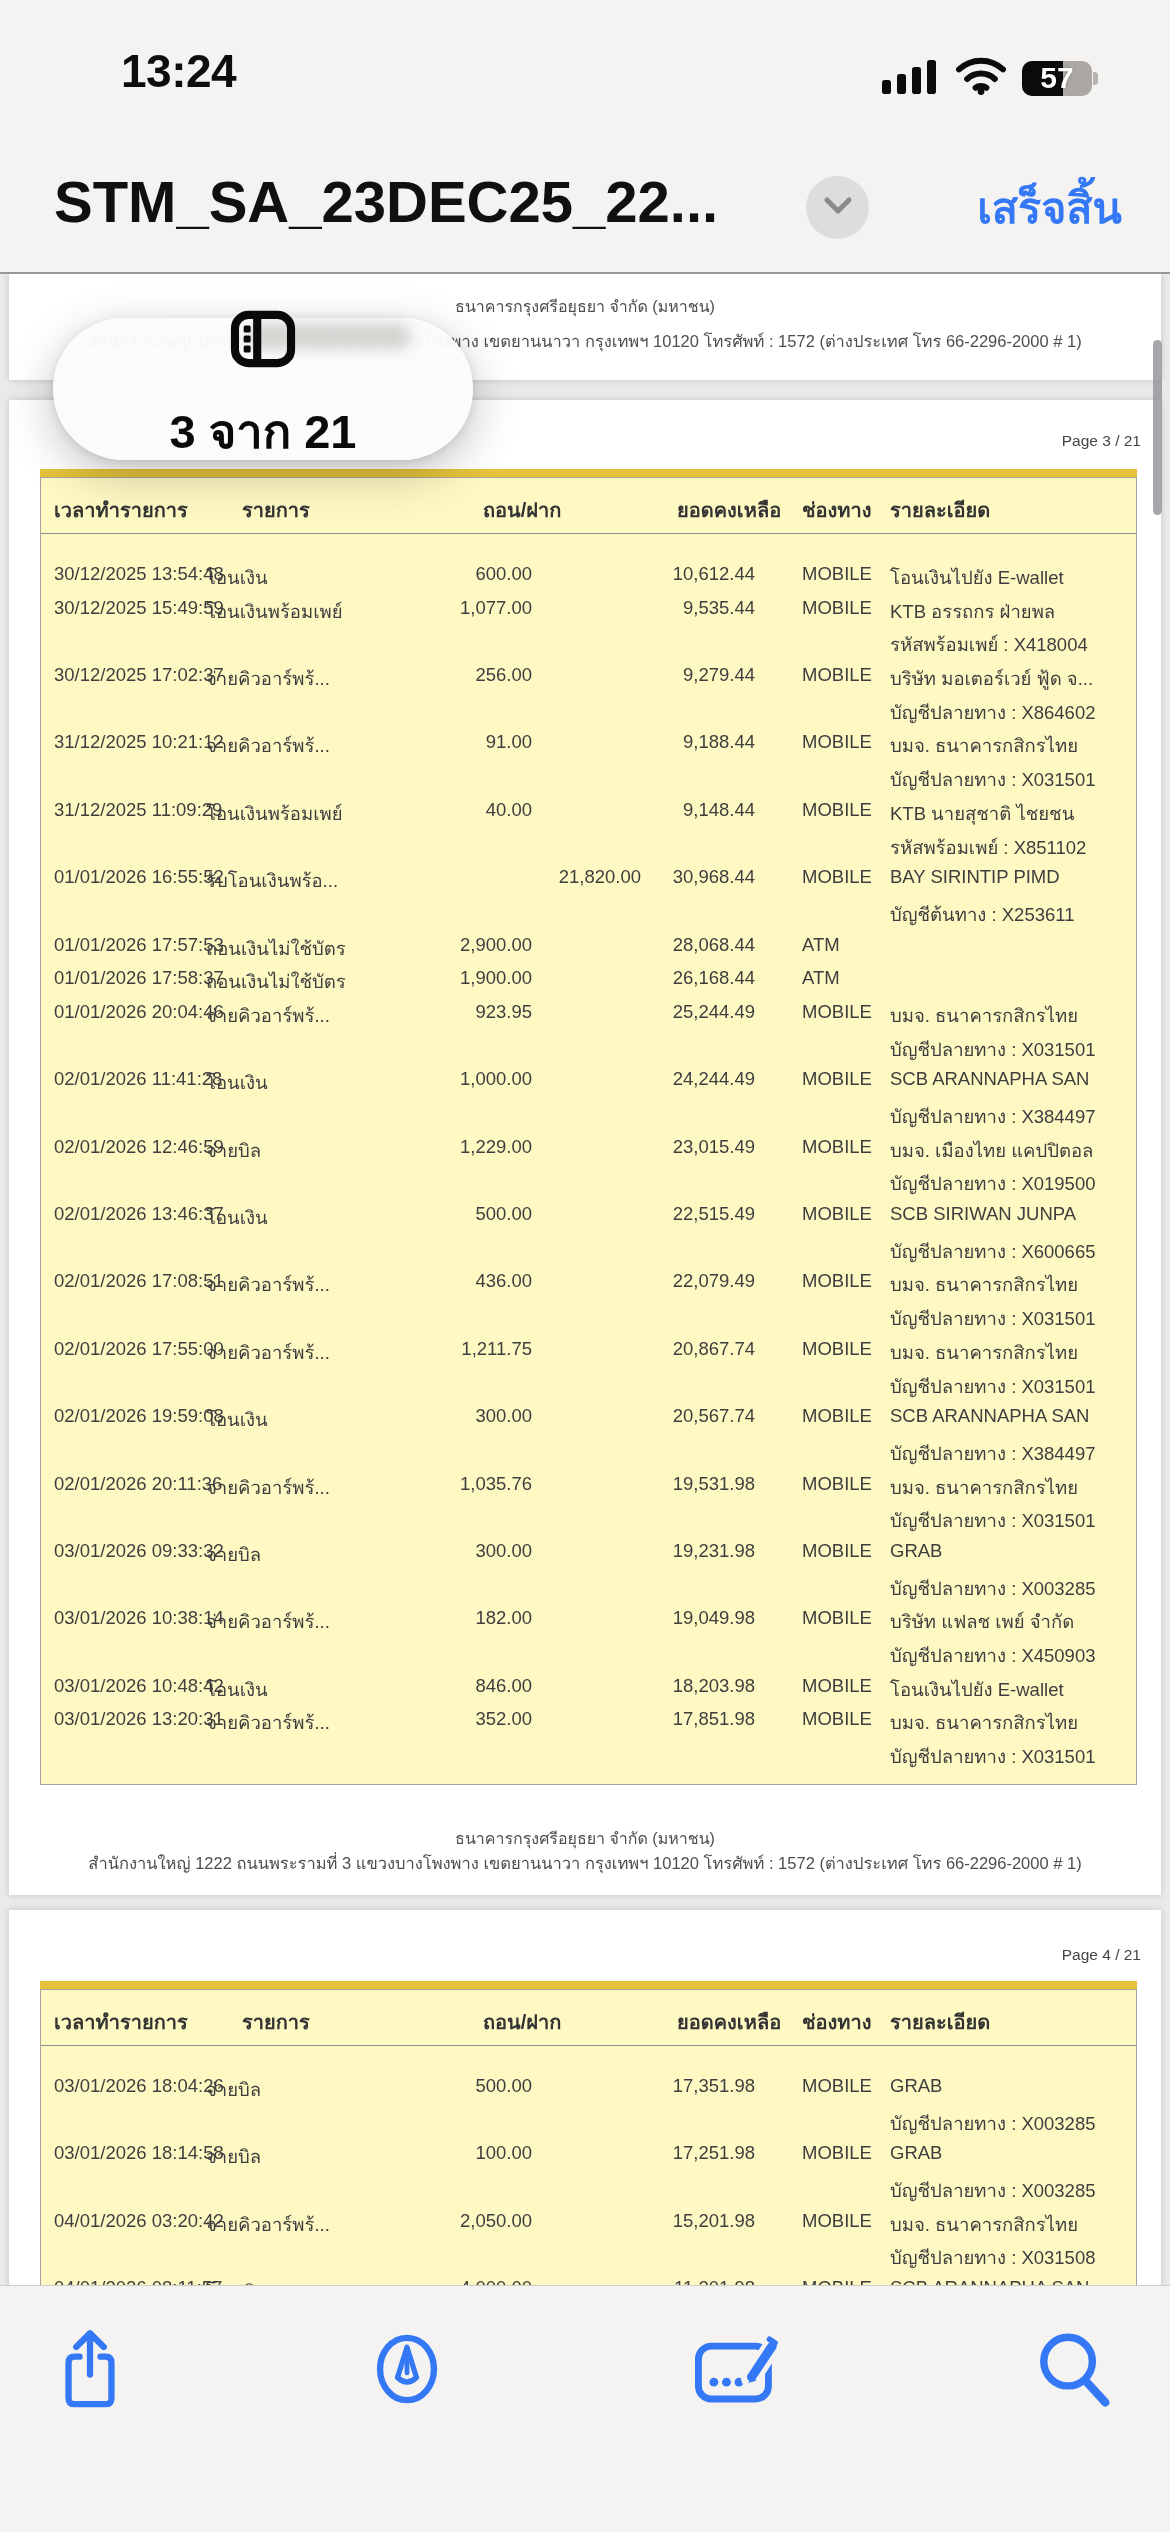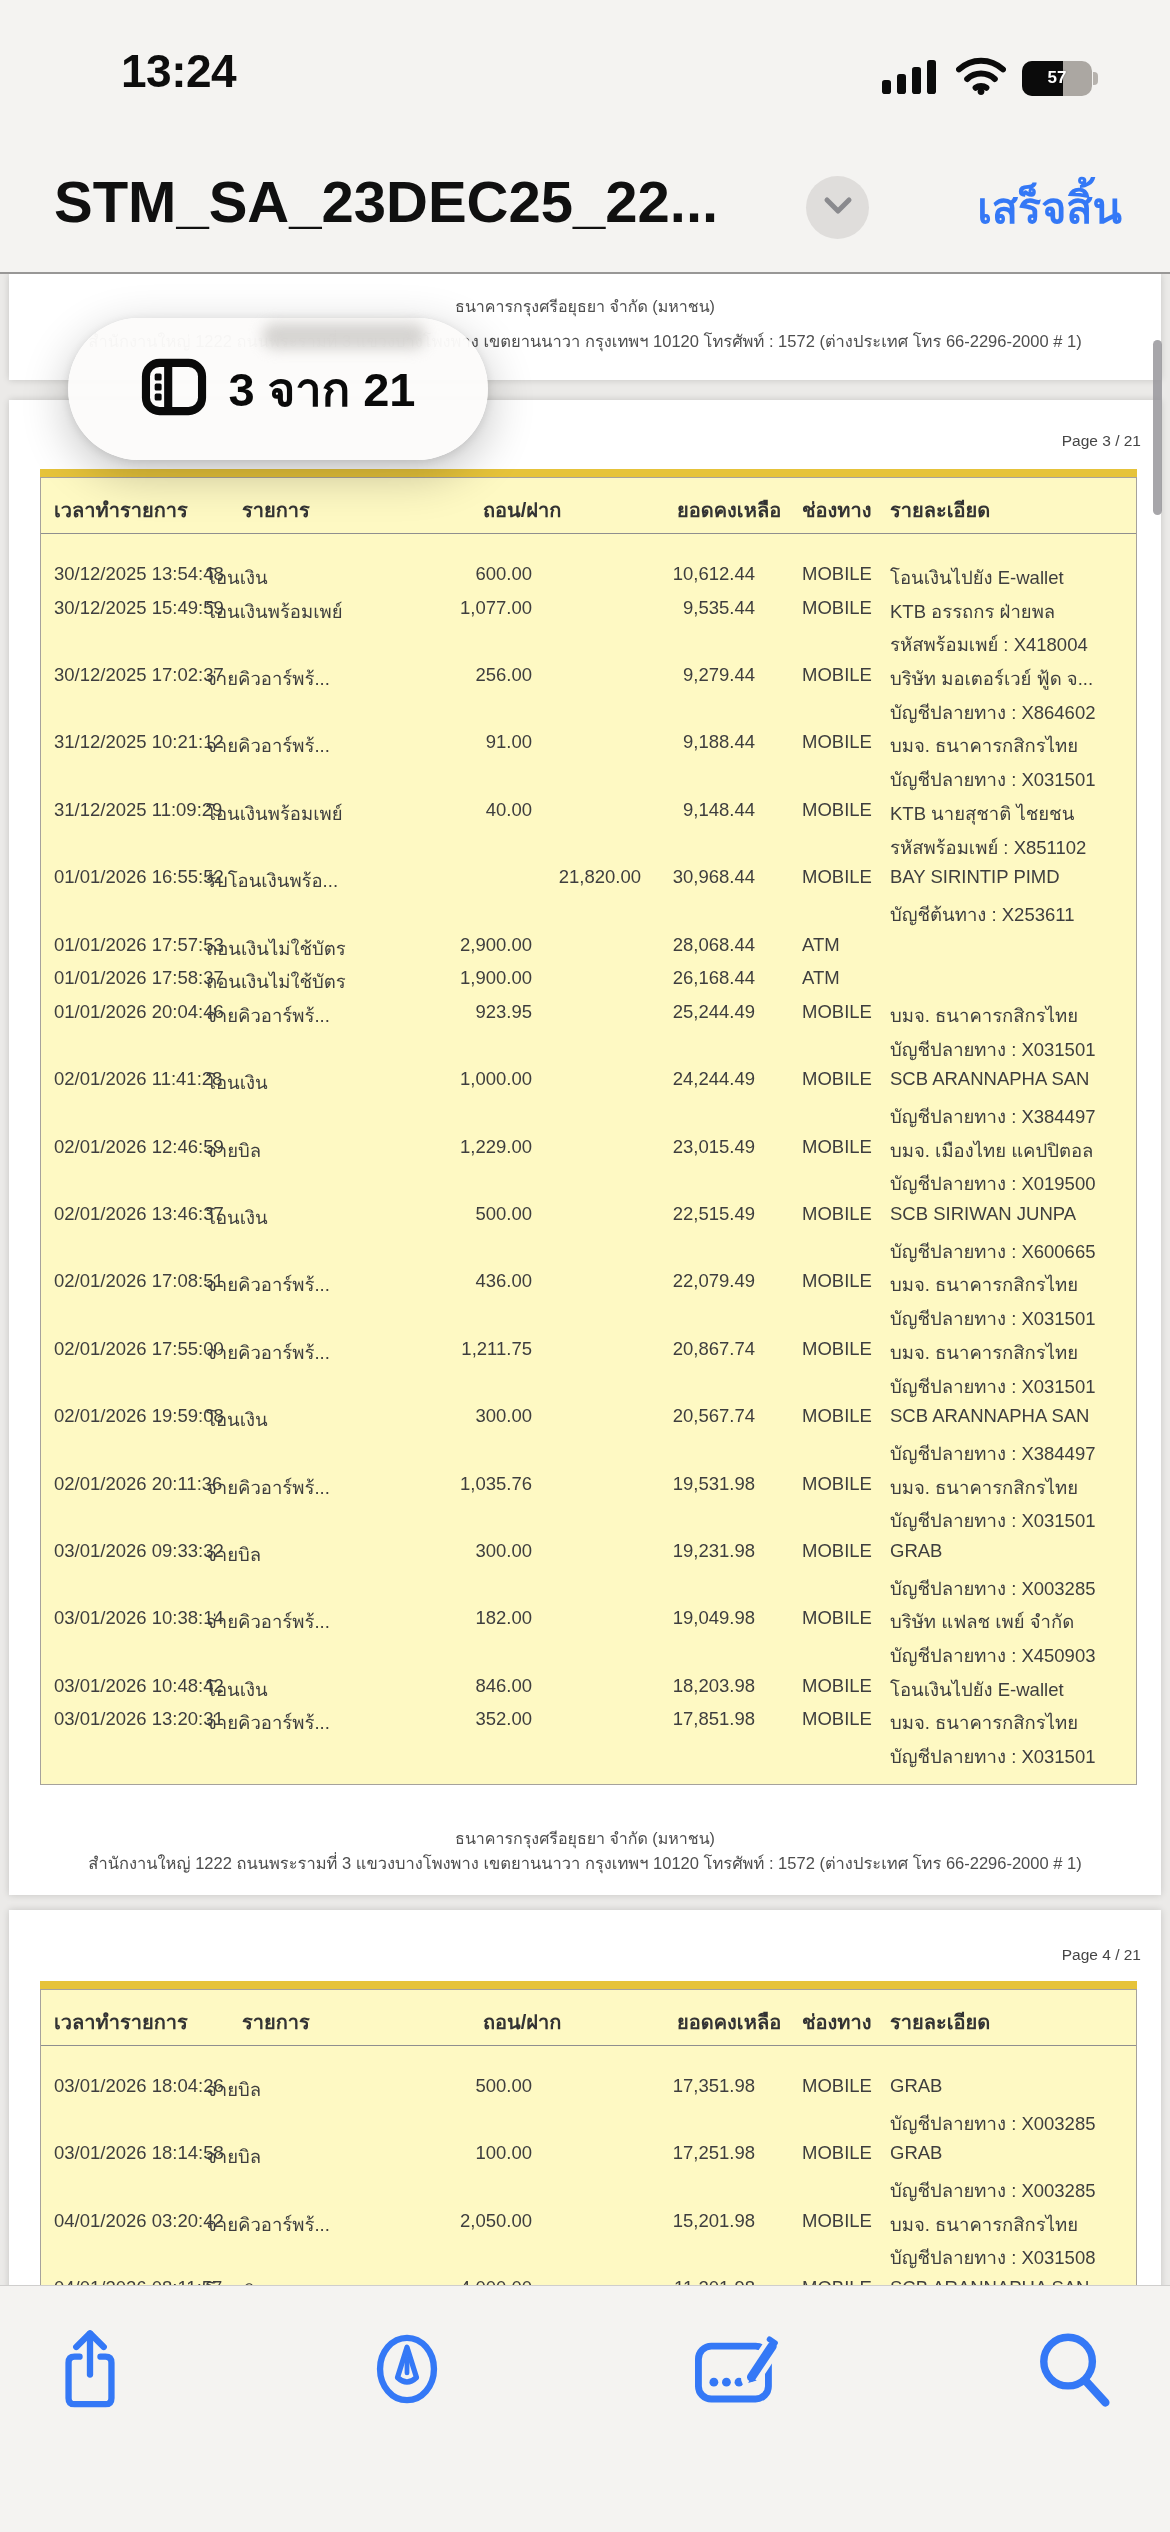--- a/index.html
+++ b/index.html
@@ -11,21 +11,21 @@
   .screen { position:absolute; inset:0; width:1170px; height:2532px; background:#EBEAE8; }
 
   
   .chrome-top { position:absolute; left:0; top:0; width:1170px; height:274px; background:#F4F3F1; z-index:30; }
   .chrome-top::after { content:""; position:absolute; left:0; bottom:0; width:100%; height:2px; background:rgba(40,40,40,0.45); }
   .clock { position:absolute; left:112px; top:44px; font-size:46px; font-weight:700; color:#0d0d0d; letter-spacing:-0.5px;margin-left:9px; }
   .sb-icons { position:absolute; right:78px; top:58px; height:40px; display:flex; align-items:center; gap:16px; }
   .battery { position:relative; width:70px; height:35px; border-radius:10px; overflow:visible; background:#ABA7A2; }
   .battery .fill { position:absolute; left:0; top:0; bottom:0; width:58%; background:#0b0b0b; border-radius:10px 0 0 10px; }
   .battery .pct { position:absolute; inset:0; display:flex; align-items:center; justify-content:center;
-                  color:#fff; font-size:17px; font-weight:700; text-shadow:0 0 2px rgba(0,0,0,.4); }
+                  color:#fff; font-size:30px; font-weight:700; text-shadow:0 0 2px rgba(0,0,0,.4); }
   .battery .nub { position:absolute; right:-6px; top:11px; width:5px; height:13px; background:#B6B2AD; border-radius:0 4px 4px 0; }
 
   .nav-title { position:absolute; left:54px; top:168px; font-size:58px; font-weight:700; color:#101010; letter-spacing:0; white-space:nowrap; }
   .title-menu-btn { position:absolute; left:806px; top:176px; width:63px; height:63px; border-radius:50%;
                     background:#DFDDDB; display:flex; align-items:center; justify-content:center; border:none; cursor:pointer; }
   .done-btn { position:absolute; right:48px; top:176px; height:63px; display:flex; align-items:center;
               font-size:43px; font-weight:600; color:#3478F6; background:none; border:none; cursor:pointer;
               font-family:"Liberation Sans","DejaVu Sans",sans-serif; }
 
   
@@ -64,24 +64,24 @@
   .tline span { position:absolute; top:5px; font-size:18.5px; color:#3e3e3e; white-space:nowrap; }
   .c-time { left:13px; }
   .c-desc { left:165px; }
   .c-wd   { left:291px; width:200px; text-align:right; }
   .c-dep  { left:400px; width:200px; text-align:right; }
   .c-bal  { left:514px; width:200px; text-align:right; }
   .c-ch   { left:761px; }
   .c-det  { left:849px; width:242px; overflow:hidden; }
 
   
-  .pill { position:absolute; left:68px; top:318px; width:420px; height:142px; border-radius:71px;
+  .pill { position:absolute; left:53px; top:318px; width:420px; height:142px; border-radius:71px;
           background:rgba(252,251,250,0.97); z-index:20;
           box-shadow:0 14px 48px rgba(0,0,0,0.24), 0 2px 10px rgba(0,0,0,0.10);
-          display:flex; align-items:center; justify-content:center; gap:22px; cursor:pointer; }
+          display:flex; align-items:center; justify-content:center; gap:22px; cursor:pointer;flex-direction:column; }
   .pill .blob { position:absolute; left:194px; top:5px; width:164px; height:26px; background:#C8C6C3;
                 border-radius:13px; filter:blur(7px); opacity:.75; z-index:-0; }
   .pill-label { font-size:47px; font-weight:700; color:#0a0a0a; position:relative; }
   .pill svg { position:relative; }
 
   
   .scroll-thumb { position:absolute; right:8px; top:340px; width:9px; height:175px; border-radius:4.5px;
                   background:#98979B; opacity:.85; z-index:15; cursor:grab; }
 
   

